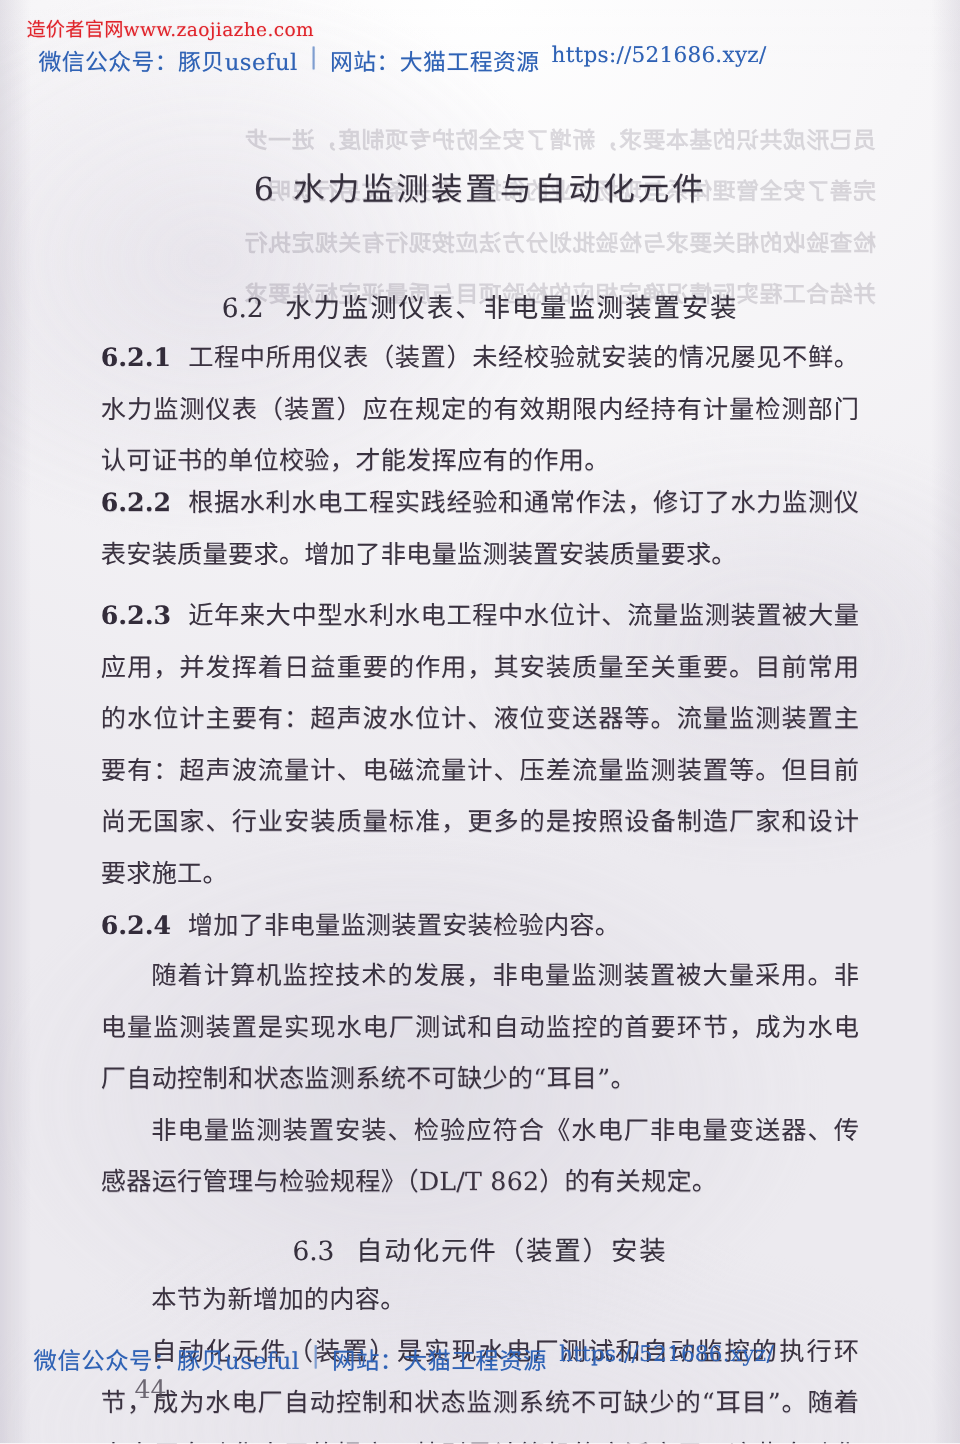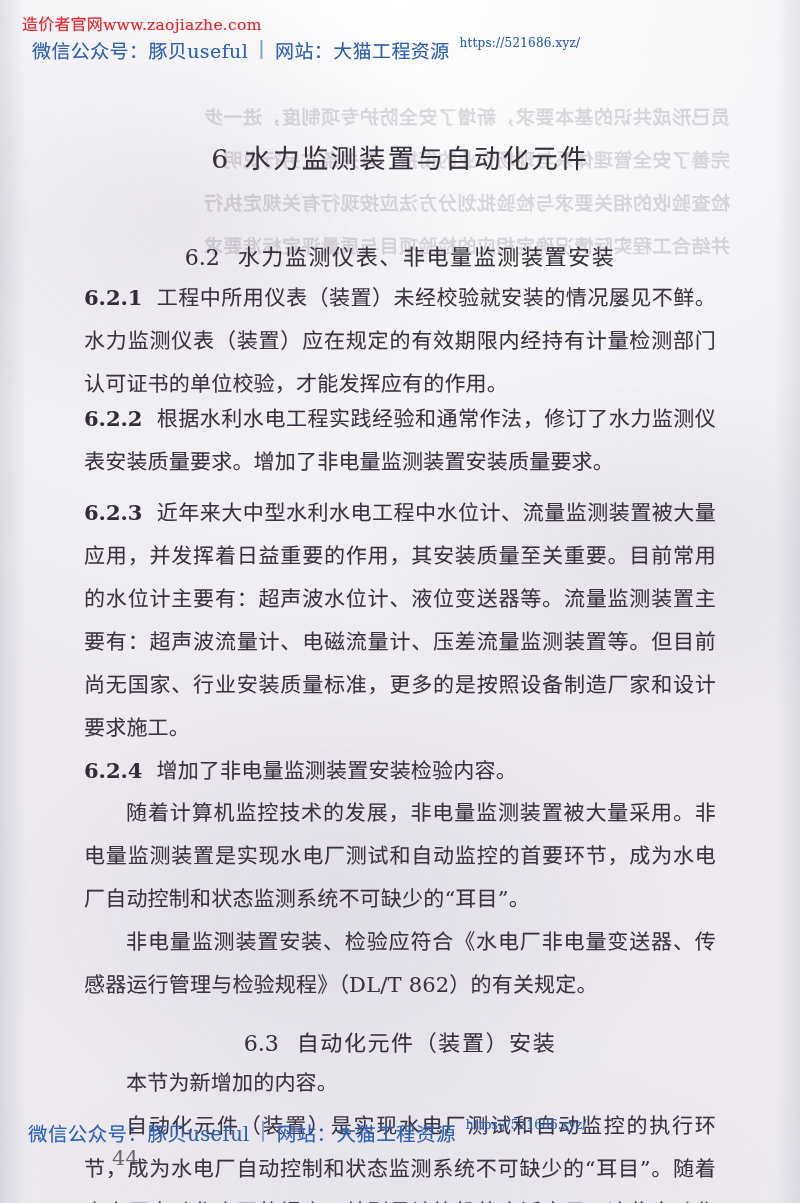--- a/index.html
+++ b/index.html
@@ -94,21 +94,21 @@
     font-size: 19.5px;
   }
   .wm-sep {
     display: inline-block;
     color: #7f9ed0;
     padding: 0 10px;
     font-weight: 300;
   }
   .wm-lat {
     font-family: "DejaVu Serif", "Liberation Serif", serif;
-    font-size: 12px;
+    font-size: 18px;
     letter-spacing: .2px;
   }
 
   
   .bleed {
     position: absolute;
     left: 74px;
     right: 70px;
     top: 96px;
     z-index: 1;

